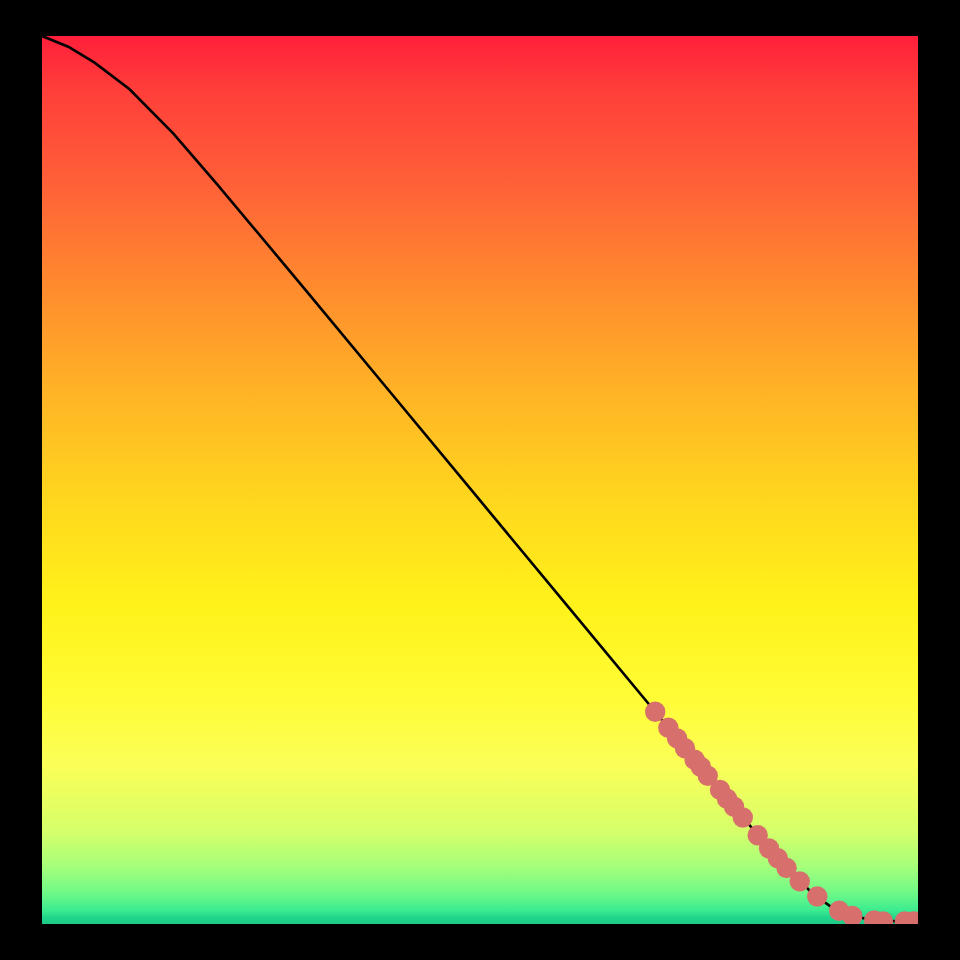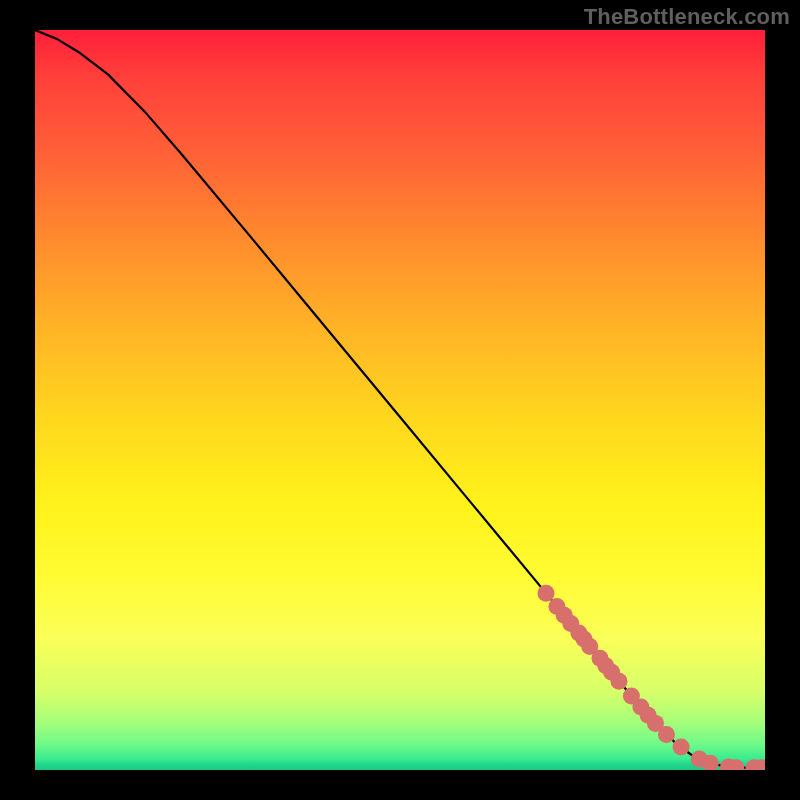--- a/index.html
+++ b/index.html
@@ -56,21 +56,20 @@
     left: 0;
     top: 0;
     width: 730px;
     height: 740px;
   }
 </style>
 </head>
 <body>
 
 <div class="frame">
-  <div class="attribution">TheBottleneck.com</div>
 
   <div class="plot">
     <svg class="overlay" viewBox="0 0 730 740" preserveAspectRatio="none">
       <path id="curve-path" fill="none" stroke="#000000" stroke-width="2.2" d="M0.00 0.00 L21.90 8.88 L43.80 22.20 L73.00 44.40 L109.50 81.40 L146.00 123.58 L219.00 210.90 L292.00 298.96 L365.00 387.02 L438.00 475.08 L511.00 563.14 L547.50 607.54 L584.00 651.20 L620.50 693.38 L642.40 714.84 L657.00 725.20 L671.60 731.86 L686.20 735.56 L700.80 737.41 L715.40 737.78 L730.00 737.78"></path>
       <g id="markers-group">
           <circle cx="511.00" cy="563.14" r="8.5" fill="#d76f6c"></circle>
           <circle cx="521.95" cy="576.46" r="8.5" fill="#d76f6c"></circle>
           <circle cx="529.25" cy="585.34" r="8.5" fill="#d76f6c"></circle>
           <circle cx="535.82" cy="593.48" r="8.5" fill="#d76f6c"></circle>
           <circle cx="543.85" cy="603.10" r="8.5" fill="#d76f6c"></circle>

